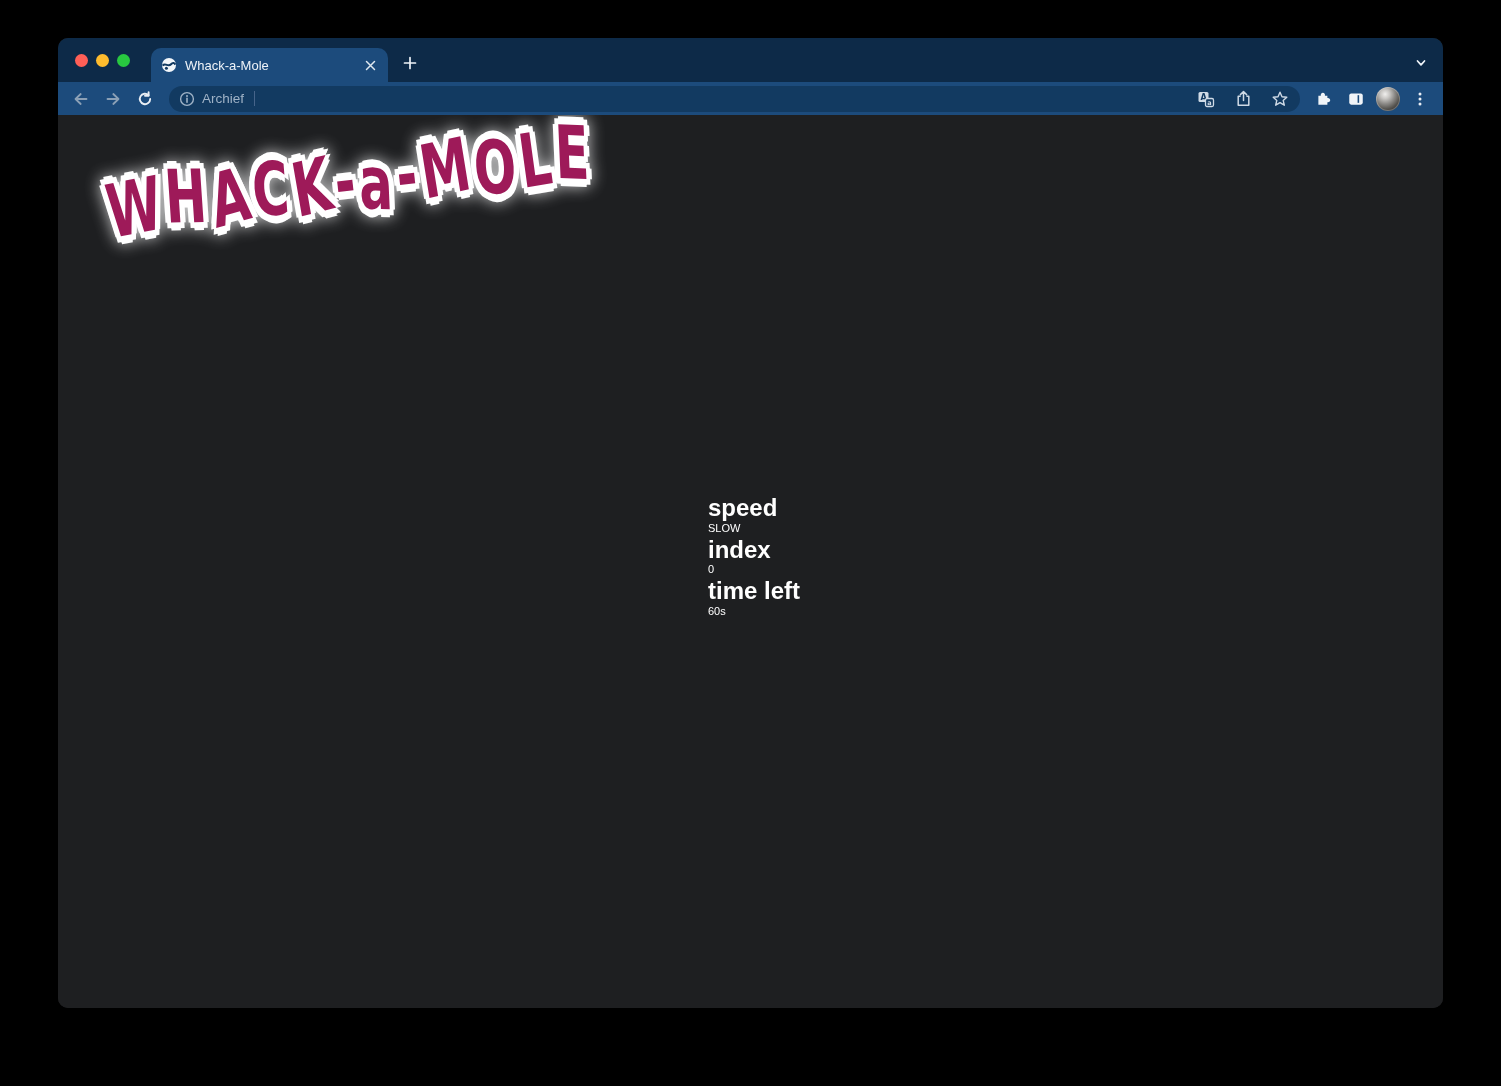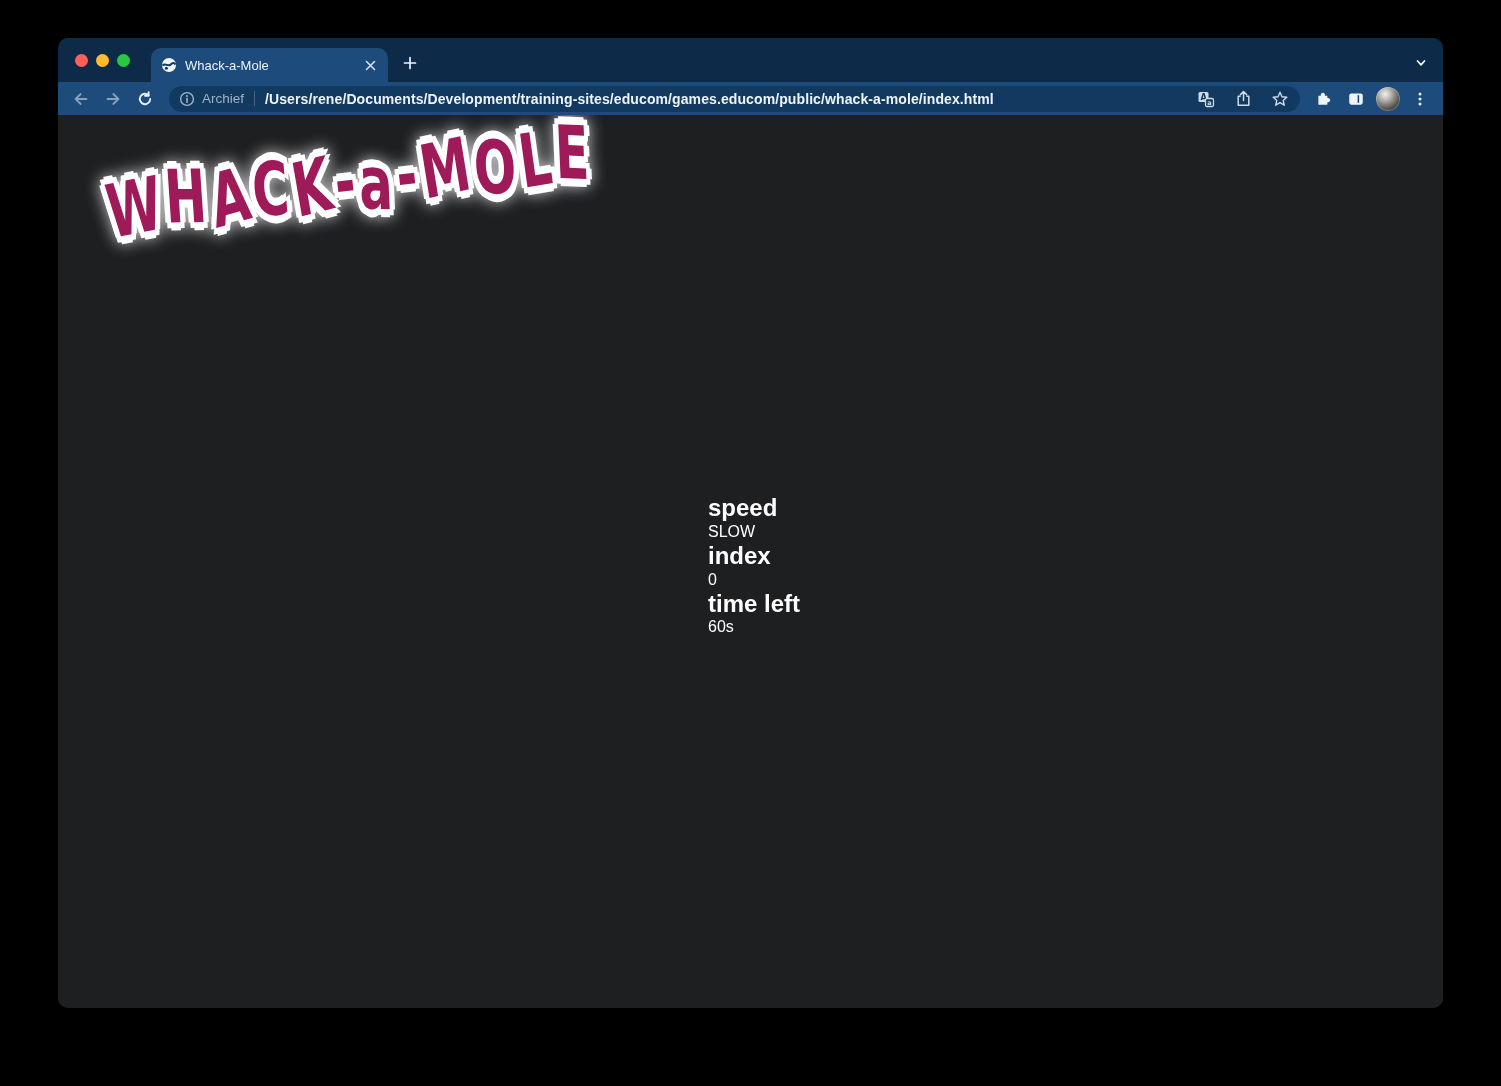--- a/index.html
+++ b/index.html
@@ -52,21 +52,21 @@
   .logo-letter{display:inline-block;font-family:"DejaVu Sans",sans-serif;font-weight:900;
     font-size:74px;line-height:80px;margin:0 3px;color:var(--logo-magenta,#9e1a59);
     text-shadow:
       6px 0 0 #fff,-6px 0 0 #fff,0 6px 0 #fff,0 -6px 0 #fff,
       4.5px 4.5px 0 #fff,4.5px -4.5px 0 #fff,-4.5px 4.5px 0 #fff,-4.5px -4.5px 0 #fff,
       8px 0 0 #fff,-8px 0 0 #fff,0 8px 0 #fff,0 -8px 0 #fff,
       5.7px 5.7px 0 #fff,5.7px -5.7px 0 #fff,-5.7px 5.7px 0 #fff,-5.7px -5.7px 0 #fff;}
 
   .stats{position:absolute;left:650px;top:379px;color:#fff;font-family:Liberation Sans, sans-serif;}
   .stat-label{font-size:24px;font-weight:bold;line-height:1.16;}
-  .stat-value{font-size:16px;line-height:1.25;}
+  .stat-value{font-size:11px;line-height:1.25;}
 
   svg{display:block;}
 </style>
 </head>
 <body>
 
 <div class="desktop">
   <div class="window">
 
     <div class="tabstrip">
@@ -136,21 +136,20 @@
       <div class="urlbar">
         <span>
           <svg width="16" height="16" viewBox="0 0 16 16">
             <circle cx="8" cy="8" r="6.4" fill="none" stroke="#9fb2c6" stroke-width="1.4"></circle>
             <circle cx="8" cy="5" r="1" fill="#9fb2c6"></circle>
             <path d="M8 7.4 V11.2" stroke="#9fb2c6" stroke-width="1.6" stroke-linecap="round"></path>
           </svg>
         </span>
         <span class="site-label">Archief</span>
         <span class="url-sep"></span>
-        <span class="url-text">/Users/rene/Documents/Development/training-sites/educom/games.educom/public/whack-a-mole/index.html</span>
         <span class="url-spacer"></span>
 
         <span class="pill-icon">
           <svg width="18" height="18" viewBox="0 0 18 18">
             <rect x="1.5" y="2" width="10" height="10" rx="1.5" fill="#cfdae6"></rect>
             <text x="6.5" y="10" text-anchor="middle" font-family="DejaVu Sans" font-size="8" font-weight="bold" fill="#123a61">A</text>
             <rect x="8.5" y="8.5" width="8" height="8" rx="1.5" fill="#123a61" stroke="#cfdae6" stroke-width="1.3"></rect>
             <text x="12.5" y="14.8" text-anchor="middle" font-family="DejaVu Sans" font-size="6.5" font-weight="bold" fill="#cfdae6">a</text>
           </svg>
         </span>

